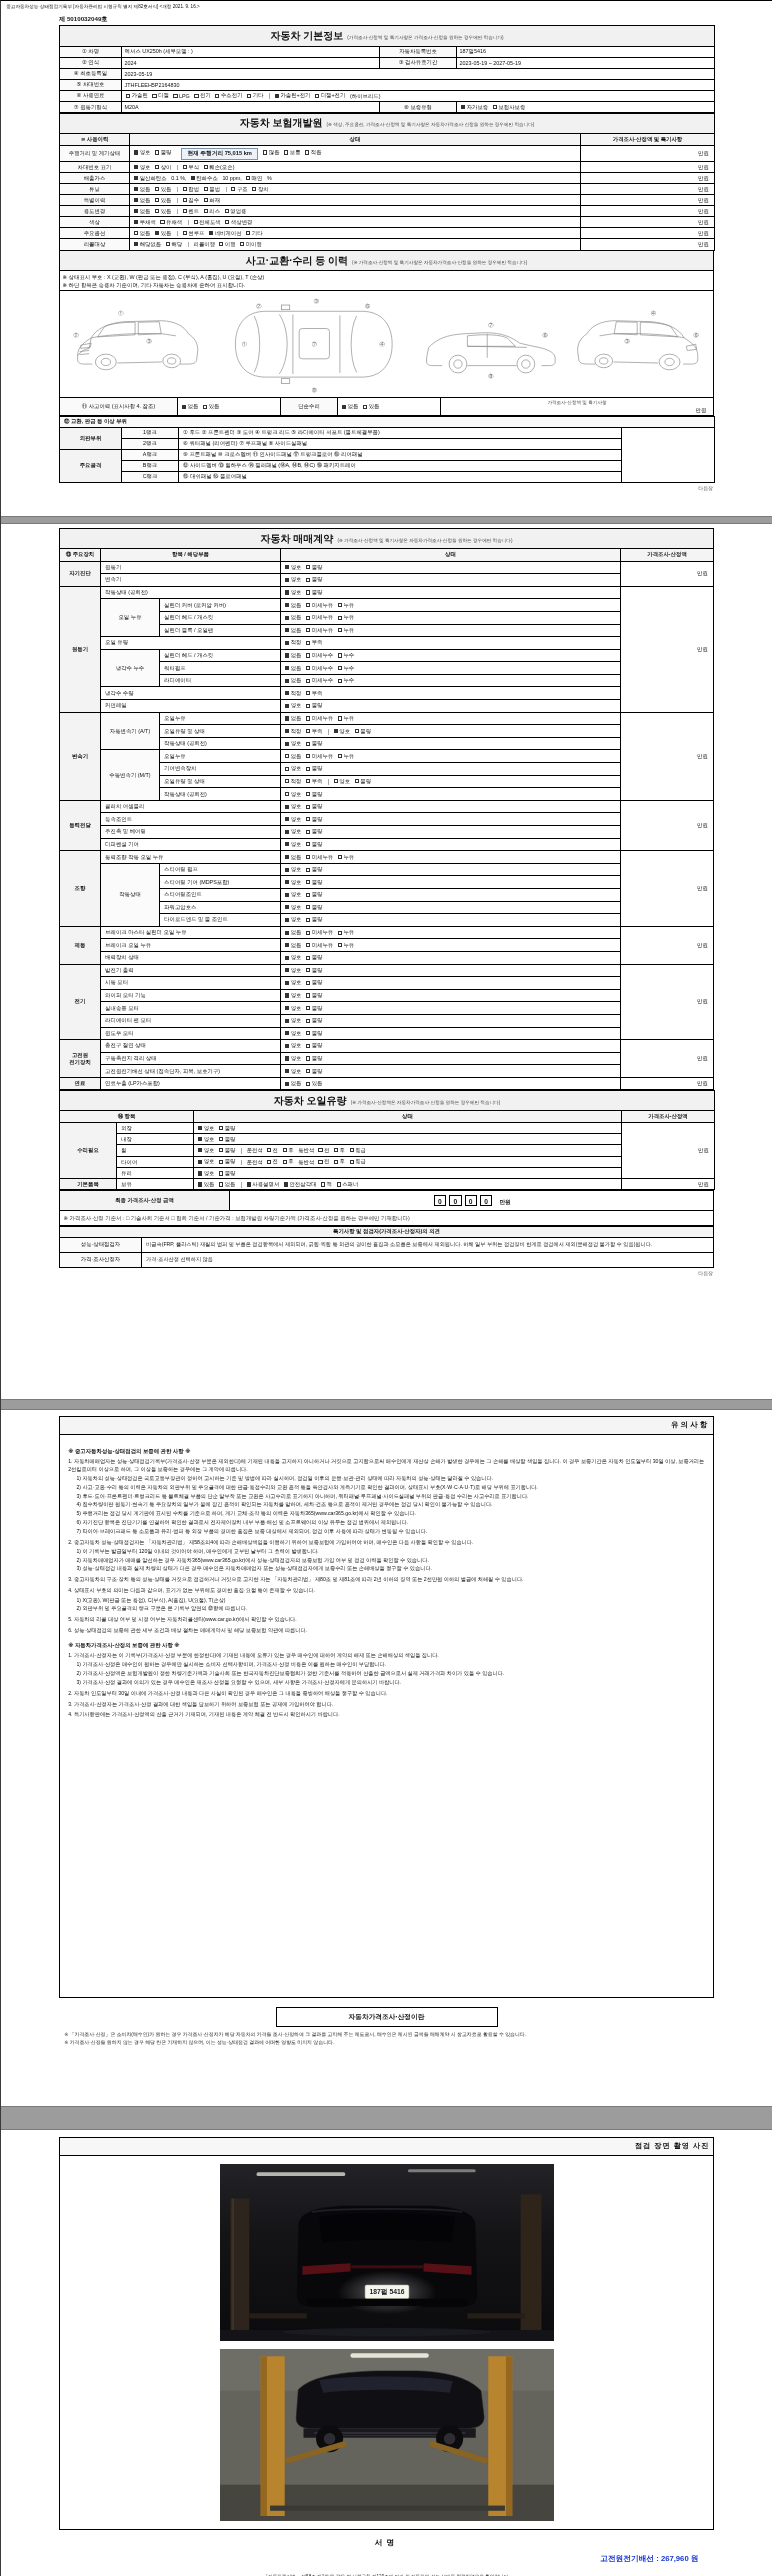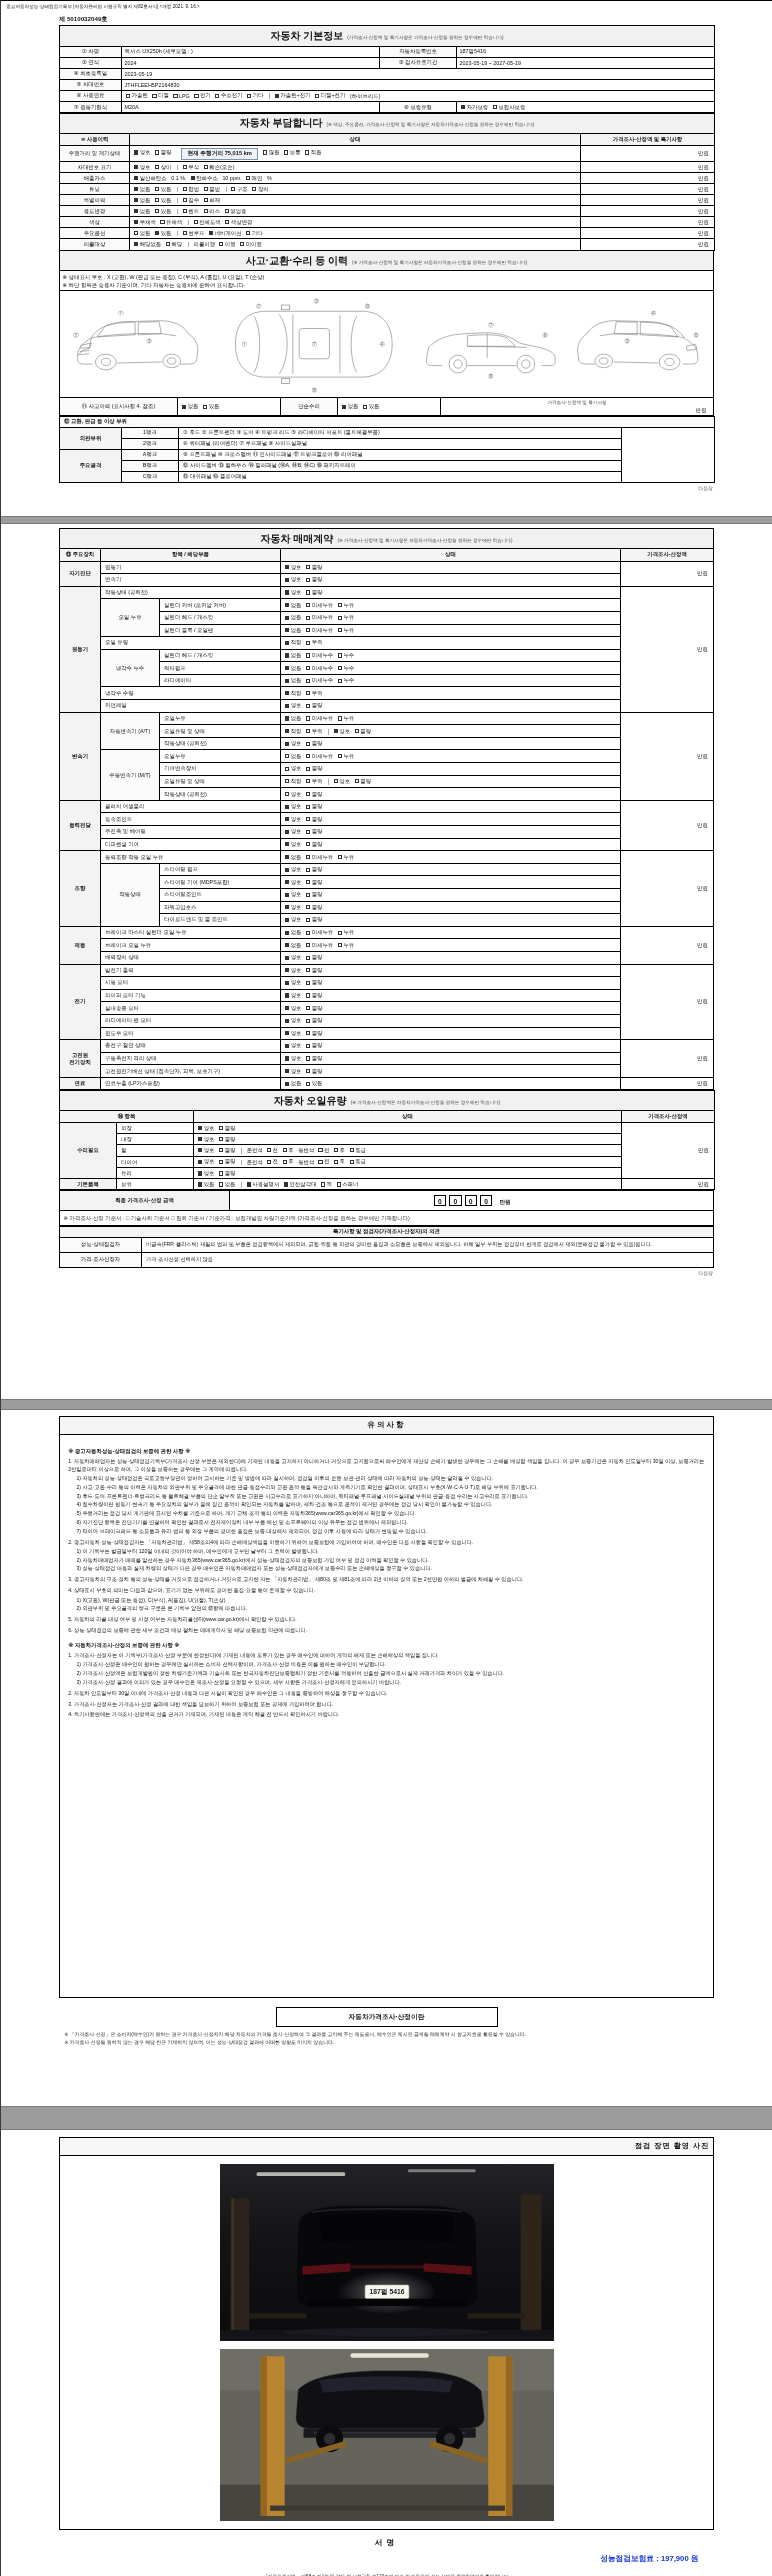--- a/index.html
+++ b/index.html
@@ -59,21 +59,21 @@
   .flabel{font-weight:bold;font-size:6.4px;text-align:center;background:#f3f3f3}
   .fvals{text-align:center}
   .digit{display:inline-block;width:12.4px;height:11.3px;border:0.5px solid #000;margin:0 1.5px;text-align:center;font-size:6.7px;font-weight:bold;line-height:11.3px;background:#fff}
   .funit{font-size:5.7px;margin-left:4.1px;font-weight:bold}
   .fnote{font-size:4.6px;color:#333;padding:1.5px 3.1px}
 
   .rheader{background:#f4f4f4;font-weight:bold;text-align:center;font-size:5.4px}
   td.rtext{font-size:5.2px;line-height:1.5;padding:3.1px 4.1px}
 
   .nbox{border:0.8px solid #000}
-  .ntitle{text-align:center;font-weight:bold;font-size:7.5px;padding:3.6px;border-bottom:0.5px solid #000;background:#f5f5f5;letter-spacing:2.1px}
+  .ntitle{text-align:right;font-weight:bold;font-size:7.5px;padding:3.6px;border-bottom:0.5px solid #000;background:#f5f5f5;letter-spacing:2.1px}
   .nbody{padding:6.2px 8.2px;font-size:5.2px;line-height:1.5;color:#111;min-height:562px}
   .nbody p.h{font-weight:bold;margin:5.7px 0 2.6px;font-size:5.4px}
   .nbody p.n1{margin:3.1px 0 1.5px}
   .nbody p.n2{margin:1px 0 1px 8.2px}
   .pbox{width:222px;margin:9.3px auto 4.1px;border:0.8px solid #000;text-align:center;font-weight:bold;font-size:6.7px;padding:4.6px;background:#fff}
   .pnotes{font-size:4.9px;line-height:1.55;margin:2.1px 5.2px 0;color:#222}
 
   .photo-box{border:0.8px solid #000}
   .photo-title{text-align:right;font-weight:bold;font-size:7.2px;padding:3.6px;border-bottom:0.5px solid #000;background:#f7f7f7;letter-spacing:1px}
   .photo-wrap{display:flex;flex-direction:column;align-items:center;gap:7.2px;padding:8.2px}
@@ -137,21 +137,21 @@
     </table>
 
   <table class="t" style="margin-top:-0.5px">
     <colgroup>
         <col style="width:70px">
         <col style="width:451px">
         <col style="width:134px">
       </colgroup>
     <thead>
       <tr>
-          <th class="sec" colspan="3"><span class="sec-t">자동차 부담합니다</span><span class="sec-n">(※ 색상, 주요옵션, 가격조사·산정액 및 특기사항은 자동차가격조사·산정을 원하는 경우에만 적습니다)</span></th>
+          <th class="sec" colspan="3"><span class="sec-t">자동차 보험개발원</span><span class="sec-n">(※ 색상, 주요옵션, 가격조사·산정액 및 특기사항은 자동차가격조사·산정을 원하는 경우에만 적습니다)</span></th>
         </tr>
       <tr>
         <th class="colh">⑩ 사용이력</th>
         <th class="colh">상태</th>
         <th class="colh">가격조사·산정액 및 특기사항</th>
       </tr>
     </thead>
     <tbody id="summary-rows">
         <tr>
           <td class="lbl">주행거리 및 계기상태</td>
@@ -759,21 +759,21 @@
           <circle cx="440" cy="172" r="11" fill="#2d2d33"></circle>
         <path d="M124,210 L240,176 L244,186 L128,220 Z" fill="#8a6423"></path>
         <path d="M514,210 L404,176 L400,186 L510,220 Z" fill="#8a6423"></path>
         <rect x="96" y="300" width="450" height="10" fill="#3a3933"></rect>
       </svg>
     </div>
   </div>
 
   <div class="sign-title">서명</div>
   <div class="insurance">
-    <span>성능점검보험료 :</span>
-    <span>197,900 원</span>
+    <span>고전원전기배선 :</span>
+    <span>267,960 원</span>
   </div>
   <div class="footer">
     <div>「자동차관리법」 제58조 제1항 및 같은 법 시행규칙 제120조에 따라 위 자동차의 성능·상태를 점검하였음을 확인합니다.</div>
     <div>【주】 중고자동차성능·상태점검기록부는 매매계약 체결 전 매수인에게 교부하여야 하며, 성능·상태점검자 및 가격조사·산정자가 서명 또는 날인하여 확인합니다.</div>
   </div>
 </div>
 
 
 </body></html>

